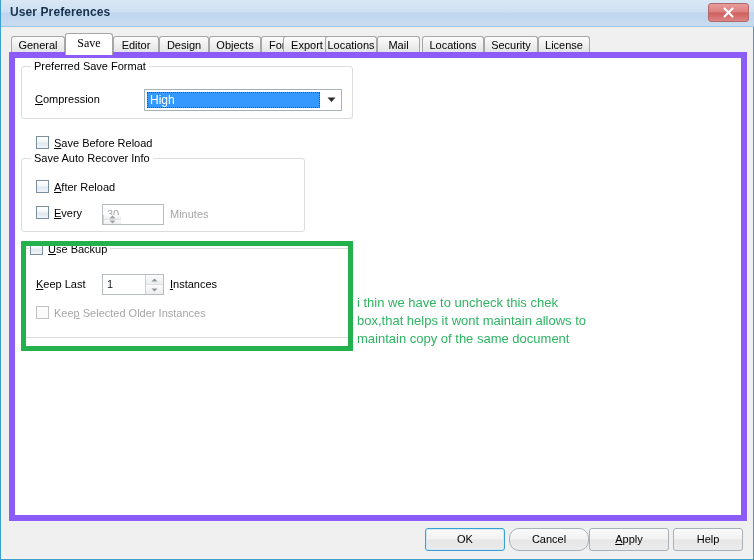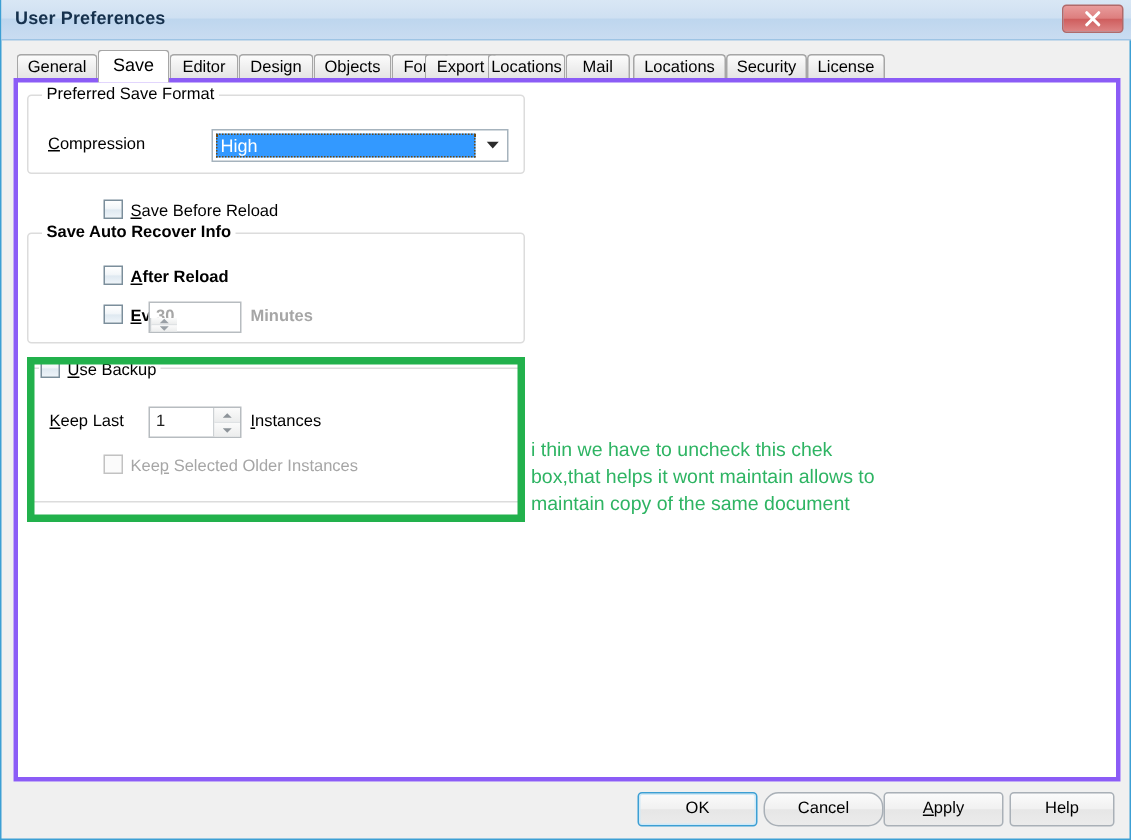--- a/index.html
+++ b/index.html
@@ -82,30 +82,31 @@
   }
   .tab.active {
     top: 0px;
     height: 22px;
     line-height: 19px;
     background: #ffffff;
     border: 1px solid #a6a6a6;
     border-bottom: none;
     z-index: 5;
     font-size: 12px;
+    font-family: Liberation Serif, serif;
   }
 
   
   #panel {
     position: absolute;
     left: 8px; top: 52px;
     width: 738px; height: 469px;
     box-sizing: border-box;
     background: #ffffff;
-    border: 3px solid #8b5cf6;
+    border: 6px solid #8b5cf6;
   }
 
   
   .groupbox {
     position: absolute;
     box-sizing: border-box;
     border: 1px solid #dcdcdc;
     border-radius: 3px;
     background: transparent;
   }
@@ -134,21 +135,20 @@
     cursor: pointer;
   }
   .cb.disabled {
     border-color: #c2c2c2;
     background: #fbfbfb;
   }
   .cb-row {
     position: absolute;
     white-space: nowrap;
     font-size: 11px;
-    margin-left: 36px;
   }
   .cb-label { margin-left: 5px; }
   .cb-label.disabled { color: #a6a6a6; }
   u { text-decoration: underline; }
 
   
   .lbl {
     position: absolute;
     font-size: 11px;
     white-space: nowrap;
@@ -302,21 +302,21 @@
             <path d="M0.5 0.5 L4.5 5 L8.5 0.5 Z" fill="#2b2b2b"></path>
           </svg>
         </div>
       </div>
     </div>
 
     <div class="cb-row" style="left:21px; top:78px;">
       <span class="cb"></span><span class="cb-label"><u>S</u><span>ave Before Reload</span></span>
     </div>
 
-    <div class="groupbox" style="left:6px; top:100px; width:332px; height:74px;font-weight:bold;">
+    <div class="groupbox" style="left:6px; top:100px; width:284px; height:74px;">
       <div class="group-title">Save Auto Recover Info</div>
 
       <div class="cb-row" style="left:14px; top:21px;">
         <span class="cb"></span><span class="cb-label"><u>A</u><span>fter Reload</span></span>
       </div>
 
       <div class="cb-row" style="left:14px; top:47px;">
         <span class="cb"></span><span class="cb-label"><u>E</u><span>very</span></span>
       </div>
 

